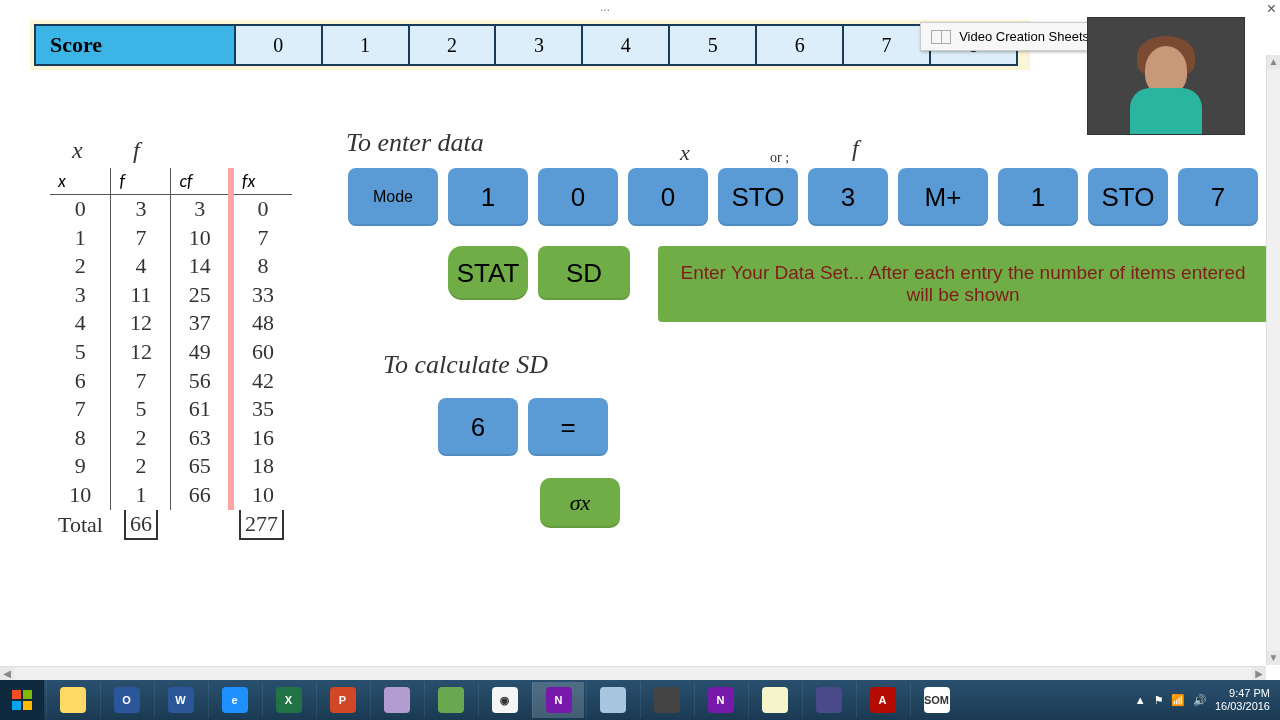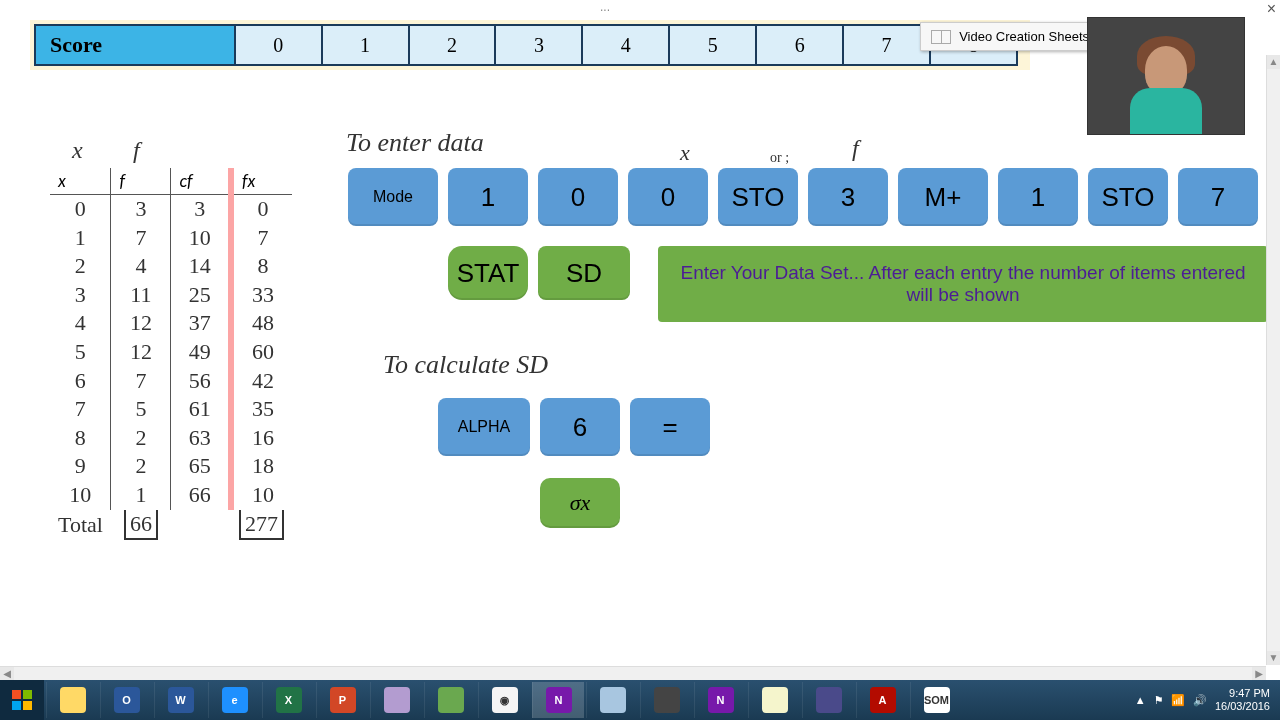--- a/index.html
+++ b/index.html
@@ -44,21 +44,21 @@
 .row4 { top: 478px; left: 540px; }
 
 .btn { border-radius: 8px; display: flex; align-items: center; justify-content: center; color: #000000; font-size: 26px; box-shadow: inset 0 -2px 0 rgba(0,0,0,0.1); }
 .btn-blue { background: #5b9bd5; }
 .btn-green { background: #70ad47; }
 .btn-w80 { width: 80px; height: 58px; }
 .btn-w90 { width: 90px; height: 58px; }
 .btn-mode { width: 90px; height: 58px; font-size: 16px; }
 .stat { width: 80px; height: 54px; border-radius: 14px; }
 .sd { width: 92px; height: 54px; }
-.info-box { width: 610px; height: 76px; background: #70ad47; color: #4c1d95; border-radius: 4px; display:flex; align-items:center; justify-content:center; text-align:center; font-size: 19px; padding: 0 20px; margin-left: 18px; }
+.info-box { width: 610px; height: 76px; background: #70ad47; color: #7f1d1d; border-radius: 4px; display:flex; align-items:center; justify-content:center; text-align:center; font-size: 19px; padding: 0 20px; margin-left: 18px; }
 .alpha { width: 92px; height: 58px; font-size: 16px; }
 .eq { width: 80px; height: 58px; }
 .sigma { width: 80px; height: 50px; font-style: italic; font-family: 'Times New Roman', serif; font-size: 22px; border-radius: 10px; }
 
 .scrollbar-v { position: absolute; right: 0; top: 55px; bottom: 55px; width: 14px; background: #f0f0f0; border-left: 1px solid #ddd; }
 .scrollbar-v .thumb-up { position:absolute; top:0; width:100%; height:14px; background:#e8e8e8; text-align:center; font-size:10px; color:#888; line-height:14px; }
 .scrollbar-v .thumb-down { position:absolute; bottom:0; width:100%; height:14px; background:#e8e8e8; text-align:center; font-size:10px; color:#888; line-height:14px; }
 .scrollbar-h { position: absolute; left: 0; right: 14px; bottom: 40px; height: 14px; background: #f0f0f0; border-top: 1px solid #ddd; }
 .scrollbar-h .thumb-left { position:absolute; left:0; height:100%; width:14px; background:#e8e8e8; font-size:10px; color:#888; text-align:center; line-height:14px; }
 .scrollbar-h .thumb-right { position:absolute; right:0; height:100%; width:14px; background:#e8e8e8; font-size:10px; color:#888; text-align:center; line-height:14px; }
@@ -225,21 +225,20 @@
 
 <div class="btn-row row2">
   <div class="btn btn-green stat">STAT</div>
   <div class="btn btn-green sd">SD</div>
   <div class="info-box">Enter Your Data Set... After each entry the number of items entered will be shown</div>
 </div>
 
 <div class="hw hw-sd">To calculate SD</div>
 
 <div class="btn-row row3">
-  <div class="btn btn-blue alpha">ALPHA</div>
   <div class="btn btn-blue btn-w80">6</div>
   <div class="btn btn-blue eq">=</div>
 </div>
 
 <div class="btn-row row4">
   <div class="btn btn-green sigma">σx</div>
 </div>
 
 <div class="scrollbar-v">
   <div class="thumb-up">▲</div>

